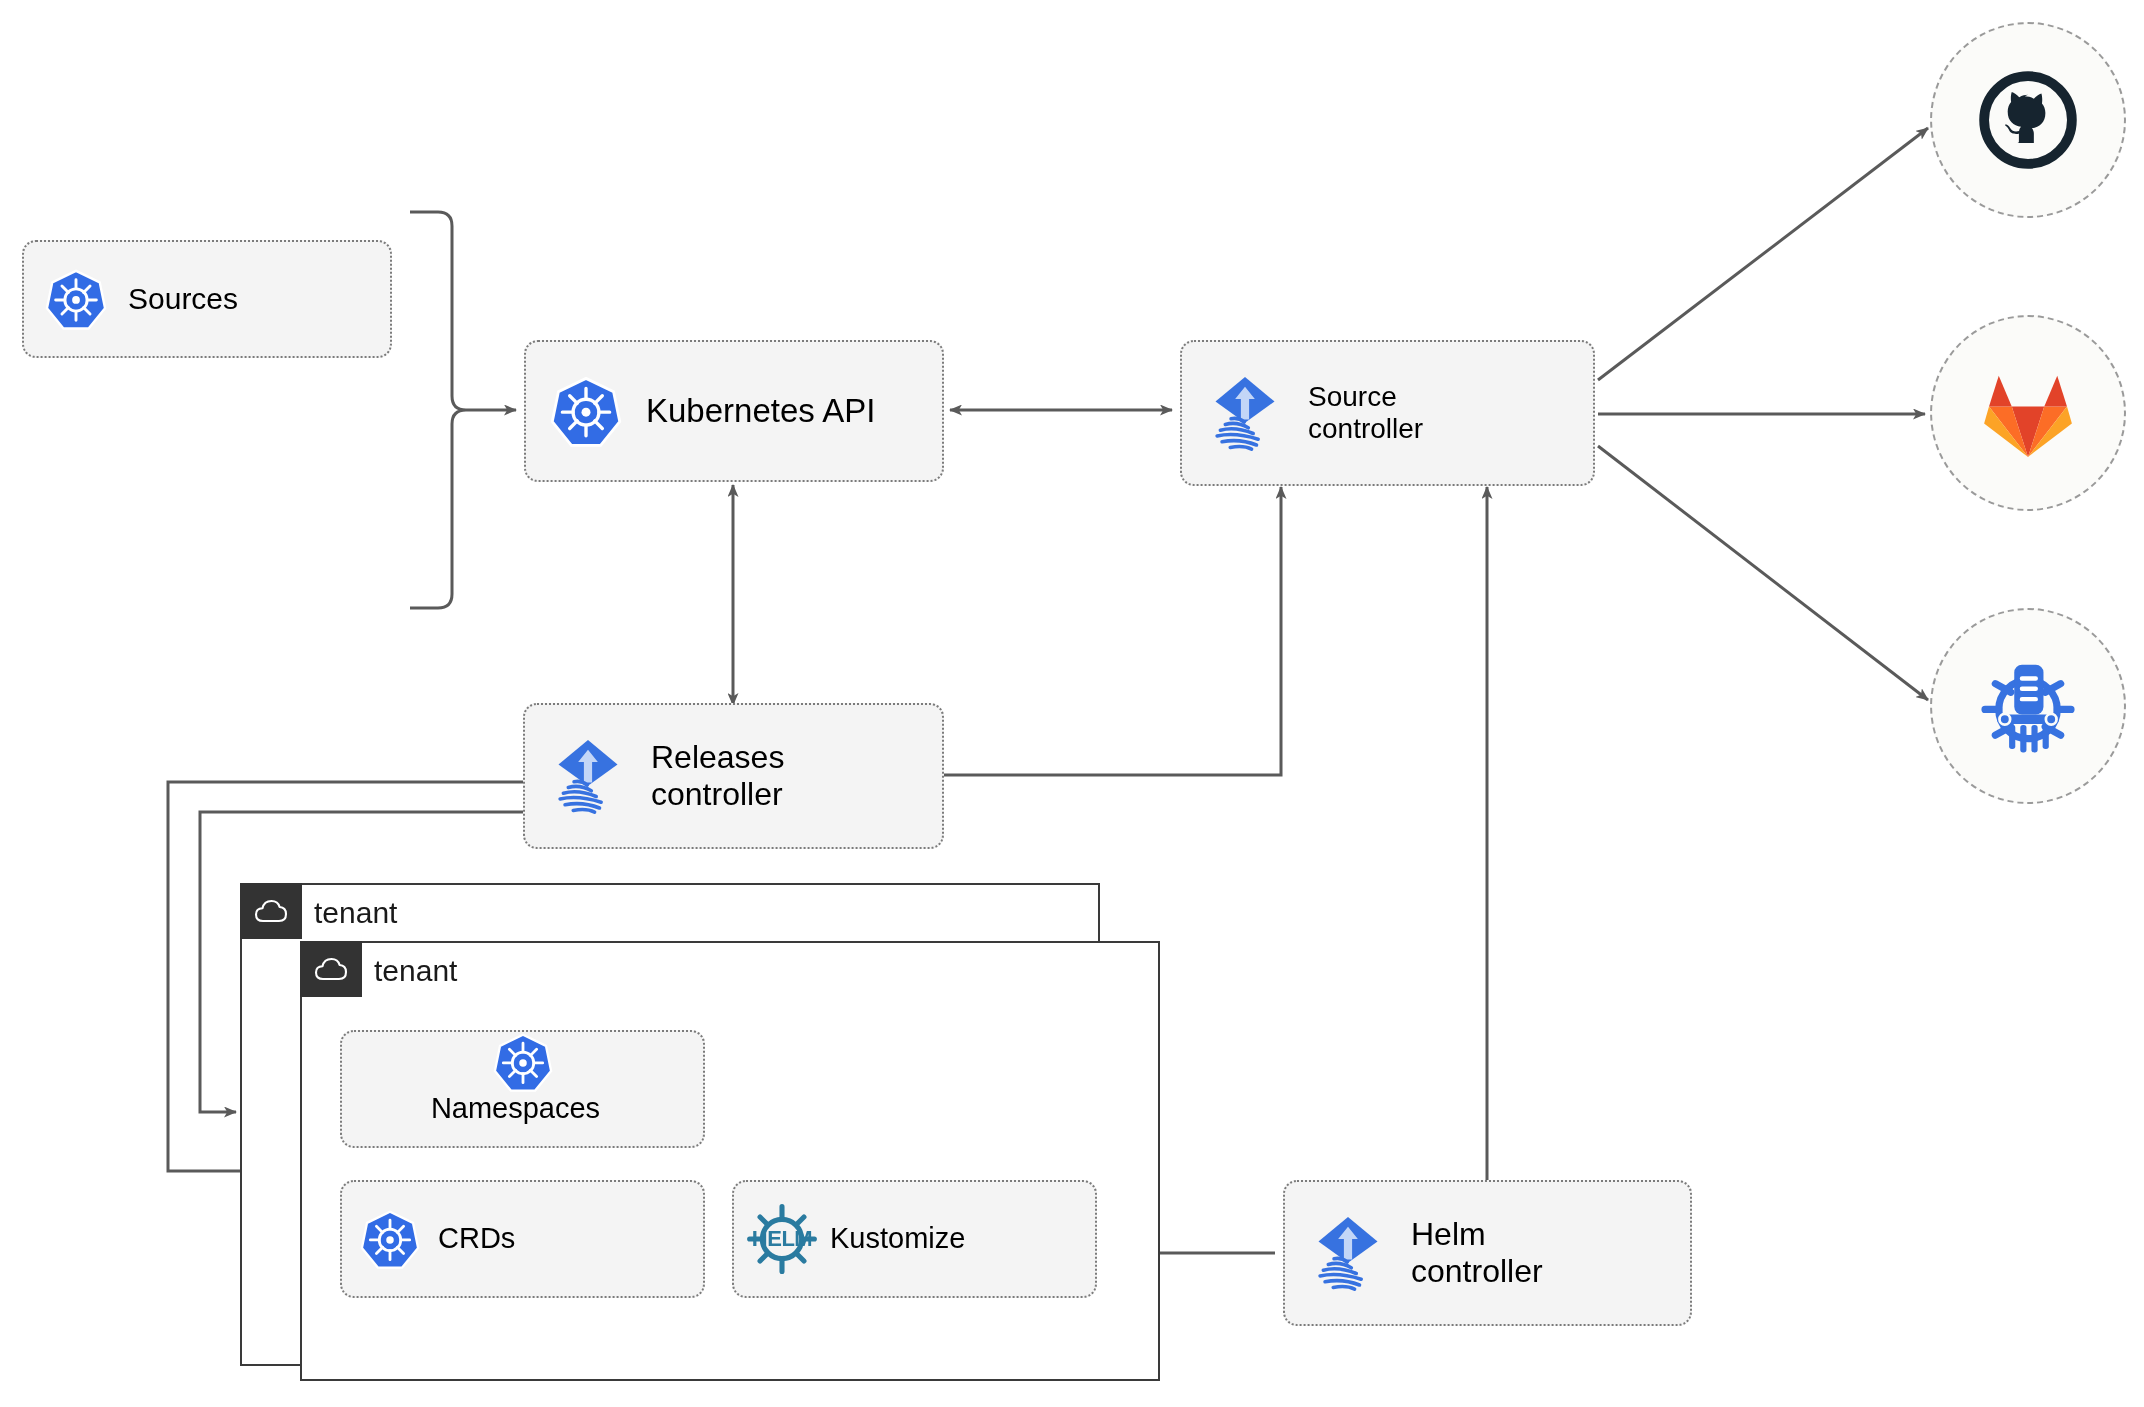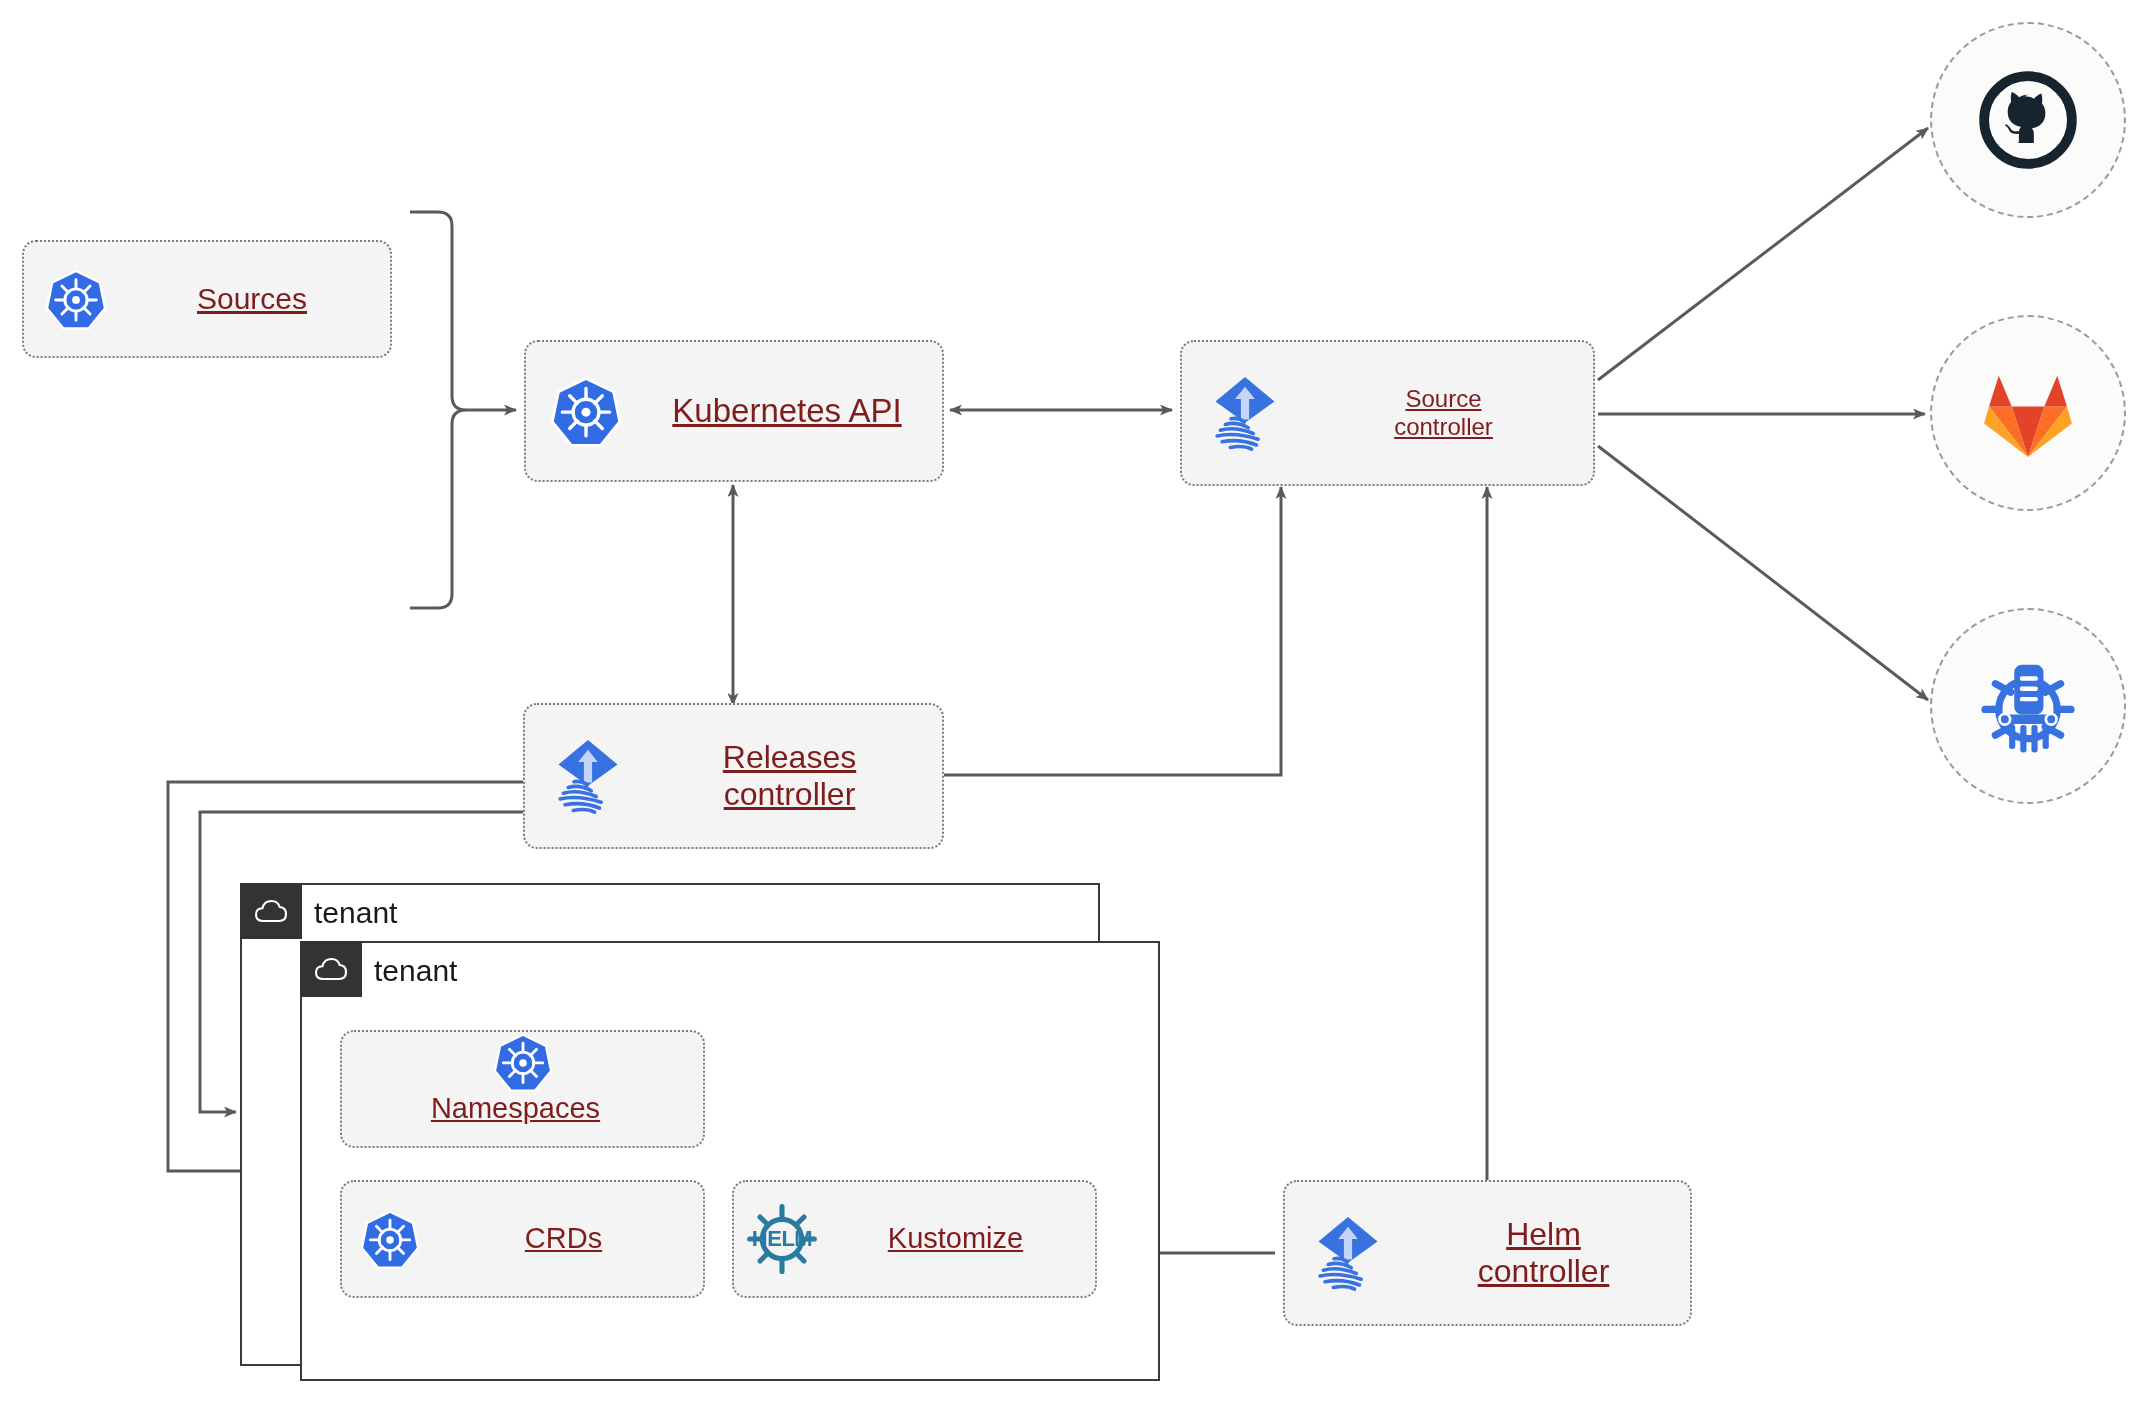--- a/index.html
+++ b/index.html
@@ -38,27 +38,25 @@
     z-index: 3;
   }
   .node .ico {
     flex: 0 0 auto;
     display: flex;
     align-items: center;
     justify-content: center;
   }
   .node .lbl {
     flex: 1 1 auto;
-    text-align: center;
-    color: #7f1d1d;
+    color: #000000;
     font-size: 30px;
     line-height: 1.16;
     white-space: pre-line;
     padding-right: 14px;
-    text-decoration: underline;
   }
   .node.small .lbl { font-size: 29px; }
 
   
   .circ {
     position: absolute;
     box-sizing: border-box;
     border: 2px dashed #9a9a9a;
     border-radius: 50%;
     background: #fbfbf9;
@@ -204,21 +202,21 @@
         <g stroke="#3772e0" stroke-width="4.4" fill="none" stroke-linecap="round">
           <path d="M33 57 Q42 55 49 61"></path>
           <path d="M26 64 Q40 60 54 68"></path>
           <path d="M20 71 Q38 66 60 75"></path>
           <path d="M16 78 Q38 73 66 82"></path>
           <path d="M22 85 Q44 81 64 89"></path>
           <path d="M32 92 Q48 89 58 94"></path>
         </g>
       </svg>
     </span>
-    <span class="lbl" style="font-size:24px;">Source
+    <span class="lbl" style="font-size:28px;">Source
 controller</span>
   </div>
 
   <div class="node" style="left:523px; top:703px; width:421px; height:146px;">
     <span class="ico" style="width:126px;">
       <svg width="82" height="82" viewBox="0 0 100 100" aria-hidden="true">
         <path d="M50 6 L86 36 L50 62 L14 36 Z" fill="#3772e0"></path>
         <path d="M50 18 L62 33 L55 33 L55 58 L45 58 L45 33 L38 33 Z" fill="#c3d6f7"></path>
         <g stroke="#3772e0" stroke-width="4.4" fill="none" stroke-linecap="round">
           <path d="M33 57 Q42 55 49 61"></path>

